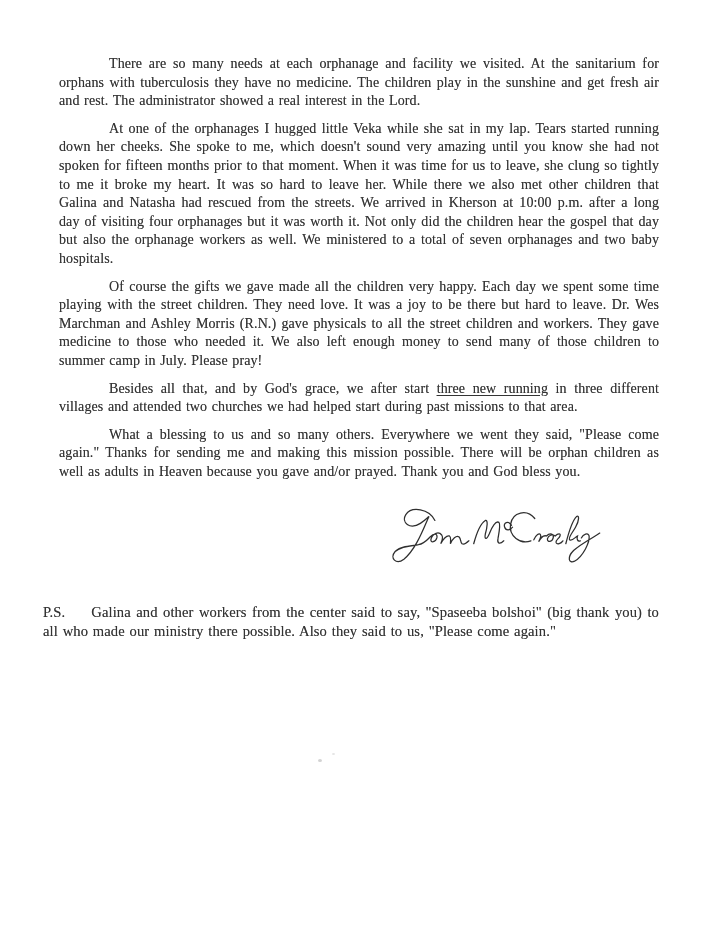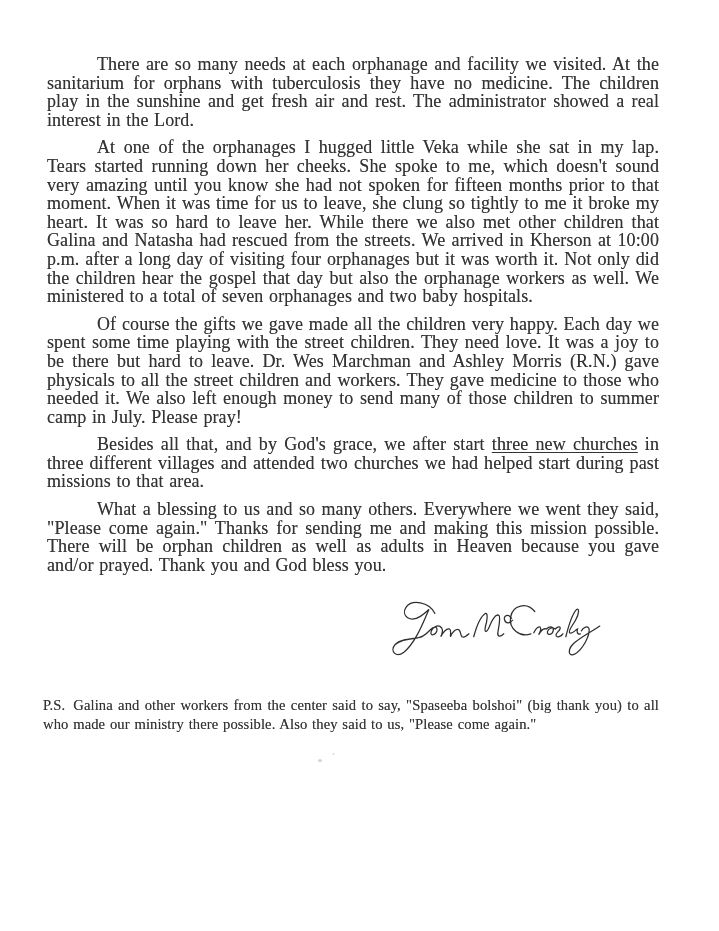--- a/index.html
+++ b/index.html
@@ -17,22 +17,22 @@
     font-family: "Liberation Serif", "DejaVu Serif", serif;
     color: #343434;
   }
   .letter-body {
     position: absolute;
     top: 55px;
     left: 43px;
     width: 616px;
   }
   .para {
-    margin: 0 0 9px 4px;
-    font-size: 18px;
+    margin: 0 0 9px 16px;
+    font-size: 14px;
     line-height: 18.6px;
     text-align: justify;
     text-indent: 50px;
     letter-spacing: 0.1px;
     word-spacing: 1px;
     text-shadow: 0 0 0.5px rgba(40,40,40,0.55);
   }
   .underlined-phrase {
     text-decoration: underline;
     text-underline-offset: 2px;
@@ -65,21 +65,21 @@
   .postscript {
     margin: 36px 0 0 0;
     font-size: 14.6px;
     line-height: 18.6px;
     text-align: justify;
     letter-spacing: 0.1px;
     word-spacing: 1px;
     text-shadow: 0 0 0.5px rgba(40,40,40,0.55);
   }
   .ps-label {
-    margin-right: 8px;
+    margin-right: 26px;
   }
   .speck {
     position: absolute;
     border-radius: 50%;
     background: rgba(130,130,130,0.35);
     filter: blur(0.4px);
   }
   .speck-1 { left: 318px; top: 759px; width: 4px; height: 3px; }
   .speck-2 { left: 332px; top: 753px; width: 3px; height: 2px; background: rgba(150,150,150,0.25); }
 </style>
@@ -88,21 +88,21 @@
 
 <div class="page">
   <div class="letter-body">
 
     <p class="para">There are so many needs at each orphanage and facility we visited. At the sanitarium for orphans with tuberculosis they have no medicine. The children play in the sunshine and get fresh air and rest. The administrator showed a real interest in the Lord.</p>
 
     <p class="para">At one of the orphanages I hugged little Veka while she sat in my lap. Tears started running down her cheeks. She spoke to me, which doesn't sound very amazing until you know she had not spoken for fifteen months prior to that moment. When it was time for us to leave, she clung so tightly to me it broke my heart. It was so hard to leave her. While there we also met other children that Galina and Natasha had rescued from the streets. We arrived in Kherson at 10:00 p.m. after a long day of visiting four orphanages but it was worth it. Not only did the children hear the gospel that day but also the orphanage workers as well. We ministered to a total of seven orphanages and two baby hospitals.</p>
 
     <p class="para">Of course the gifts we gave made all the children very happy. Each day we spent some time playing with the street children. They need love. It was a joy to be there but hard to leave. Dr. Wes Marchman and Ashley Morris (R.N.) gave physicals to all the street children and workers. They gave medicine to those who needed it. We also left enough money to send many of those children to summer camp in July. Please pray!</p>
 
-    <p class="para"><span>Besides all that, and by God's grace, we after start </span><span class="underlined-phrase">three new churches</span><span> in three different villages and attended two churches we had helped start during past missions to that area.</span></p>
+    <p class="para"><span>Besides all that, and by God's grace, we after start </span><span class="underlined-phrase">three new running</span><span> in three different villages and attended two churches we had helped start during past missions to that area.</span></p>
 
     <p class="para">What a blessing to us and so many others. Everywhere we went they said, "Please come again." Thanks for sending me and making this mission possible. There will be orphan children as well as adults in Heaven because you gave and/or prayed. Thank you and God bless you.</p>
 
     <div class="closing">
 
       <div class="signature-wrap" aria-label="Jean McCroskey">
         <svg viewBox="0 0 218 66">
           <g fill="none" stroke="#2f2f2f" stroke-width="1.3" stroke-linecap="round">
 
             <path d="M 46,18 C 40,6 22,3 16,12 C 11,20 20,28 31,21 C 39,16 42,10 38,18

